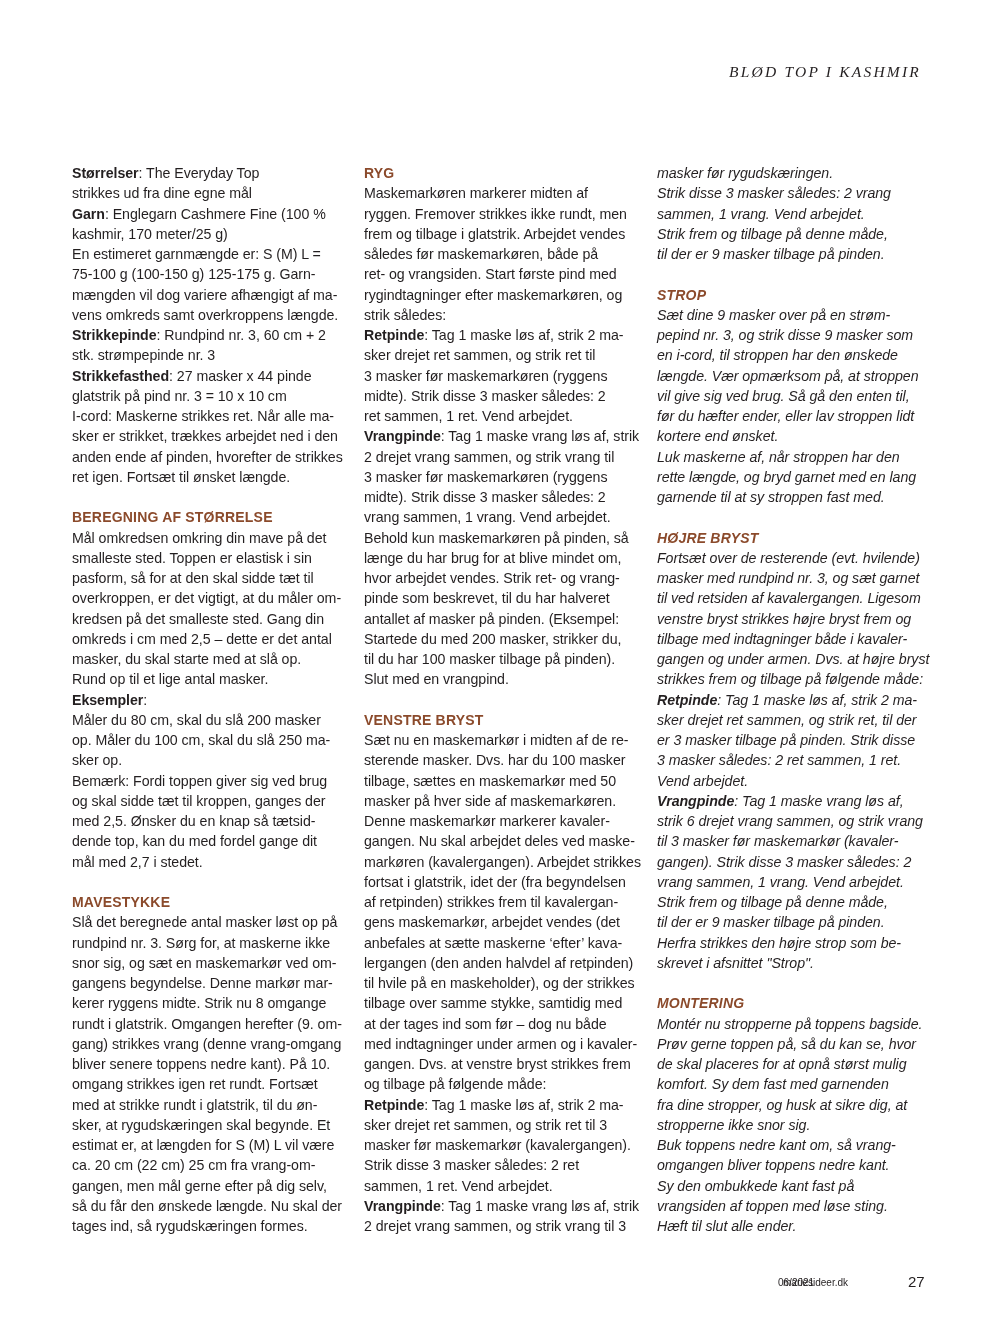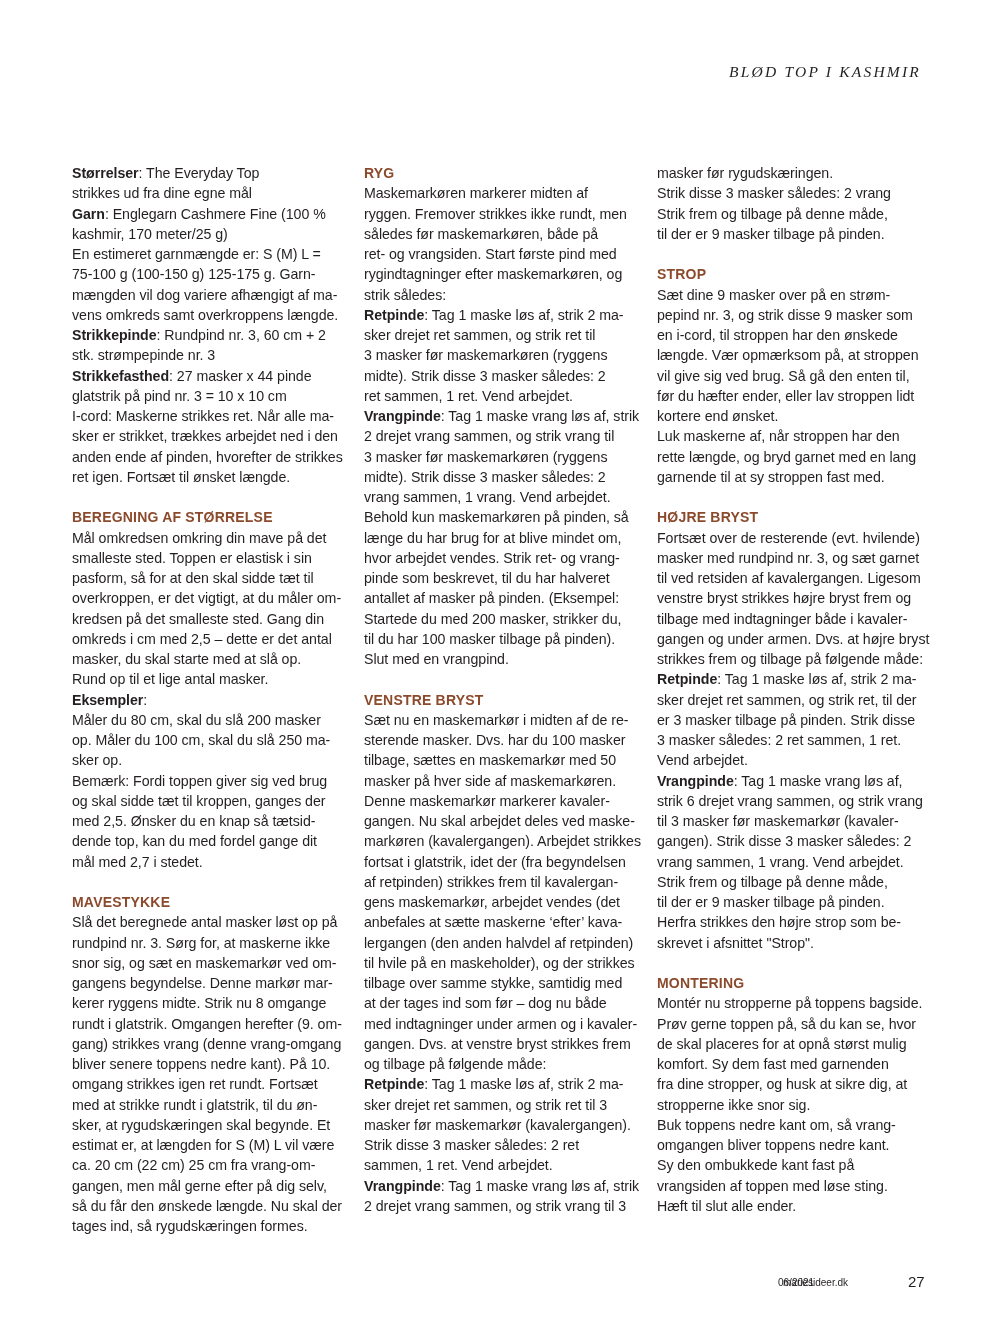--- a/index.html
+++ b/index.html
@@ -7,21 +7,21 @@
     width: 997px; height: 1332px; background: #ffffff; position: relative; overflow: hidden;
     font-family: "Liberation Sans", sans-serif; color: #231f20;
   }
   .running-head {
     position: absolute; top: 63px; right: 76px;
     font-family: "Liberation Serif", serif; font-size: 15.5px; letter-spacing: 2.2px; color: #231f20; font-style: italic;
   }
   .col { position: absolute; top: 163px; width: 280px; }
   .col.c1 { left: 72px; }
   .col.c2 { left: 364px; }
-  .col.c3 { left: 657px; }
+  .col.c3 { left: 657px; font-style: italic; }
   .line { font-size: 14.2px; line-height: 20.25px; height: 20.25px; white-space: nowrap; letter-spacing: -0.05px; }
   .line b { font-weight: bold; }
   .heading { font-size: 14px; font-weight: bold; color: #8b4a2b; line-height: 20.25px; height: 20.25px; letter-spacing: 0.2px; }
   .gap { height: 20.25px; }
   .footer { position: absolute; top: 1273px; left: 0; width: 893px; height: 20px; }
   .footer .date { position: absolute; left: 778px; top: 4px; font-size: 10px; color: #231f20; }
   .footer .site { position: absolute; left: 783px; top: 4px; font-size: 10px; color: #231f20; }
   .footer .page { position: absolute; left: 908px; top: 0px; font-size: 15px; color: #231f20; }
 </style>
 </head>
@@ -81,20 +81,21 @@
     <div class="line">estimat er, at længden for S (M) L vil være</div>
     <div class="line">ca. 20 cm (22 cm) 25 cm fra vrang-om-</div>
     <div class="line">gangen, men mål gerne efter på dig selv,</div>
     <div class="line">så du får den ønskede længde. Nu skal der</div>
     <div class="line">tages ind, så rygudskæringen formes.</div>
   </div>
 <div class="col c2">
     <div class="heading">RYG</div>
     <div class="line">Maskemarkøren markerer midten af</div>
     <div class="line">ryggen. Fremover strikkes ikke rundt, men</div>
+    <div class="line">frem og tilbage i glatstrik. Arbejdet vendes</div>
     <div class="line">således før maskemarkøren, både på</div>
     <div class="line">ret- og vrangsiden. Start første pind med</div>
     <div class="line">rygindtagninger efter maskemarkøren, og</div>
     <div class="line">strik således:</div>
     <div class="line"><b>Retpinde</b><span>: Tag 1 maske løs af, strik 2 ma-</span></div>
     <div class="line">sker drejet ret sammen, og strik ret til</div>
     <div class="line">3 masker før maskemarkøren (ryggens</div>
     <div class="line">midte). Strik disse 3 masker således: 2</div>
     <div class="line">ret sammen, 1 ret. Vend arbejdet.</div>
     <div class="line"><b>Vrangpinde</b><span>: Tag 1 maske vrang løs af, strik</span></div>
@@ -134,20 +135,21 @@
     <div class="line">sker drejet ret sammen, og strik ret til 3</div>
     <div class="line">masker før maskemarkør (kavalergangen).</div>
     <div class="line">Strik disse 3 masker således: 2 ret</div>
     <div class="line">sammen, 1 ret. Vend arbejdet.</div>
     <div class="line"><b>Vrangpinde</b><span>: Tag 1 maske vrang løs af, strik</span></div>
     <div class="line">2 drejet vrang sammen, og strik vrang til 3</div>
   </div>
 <div class="col c3">
     <div class="line">masker før rygudskæringen.</div>
     <div class="line">Strik disse 3 masker således: 2 vrang</div>
+    <div class="line">sammen, 1 vrang. Vend arbejdet.</div>
     <div class="line">Strik frem og tilbage på denne måde,</div>
     <div class="line">til der er 9 masker tilbage på pinden.</div>
     <div class="gap"></div>
     <div class="heading">STROP</div>
     <div class="line">Sæt dine 9 masker over på en strøm-</div>
     <div class="line">pepind nr. 3, og strik disse 9 masker som</div>
     <div class="line">en i-cord, til stroppen har den ønskede</div>
     <div class="line">længde. Vær opmærksom på, at stroppen</div>
     <div class="line">vil give sig ved brug. Så gå den enten til,</div>
     <div class="line">før du hæfter ender, eller lav stroppen lidt</div>

